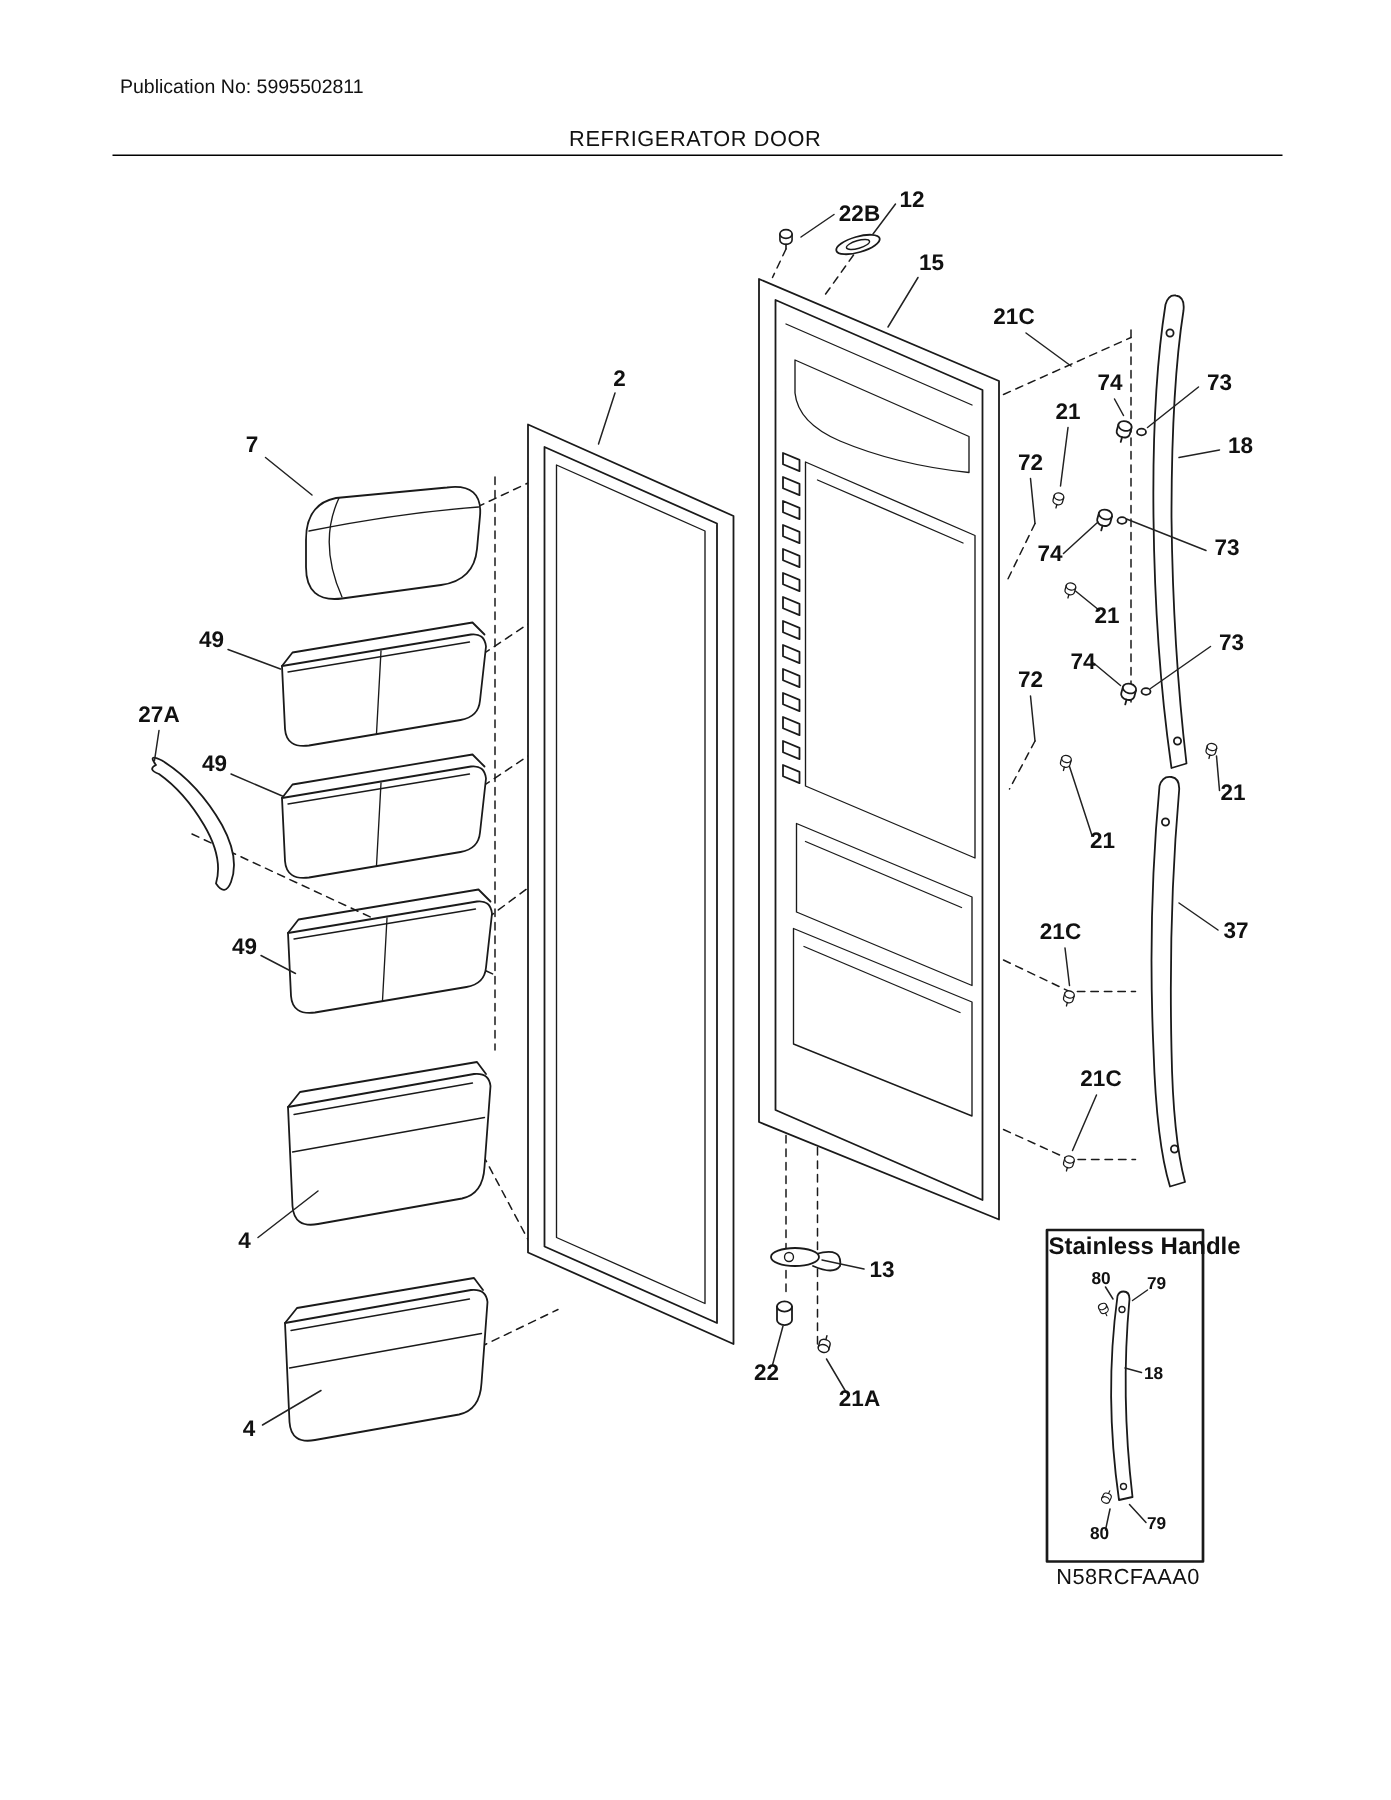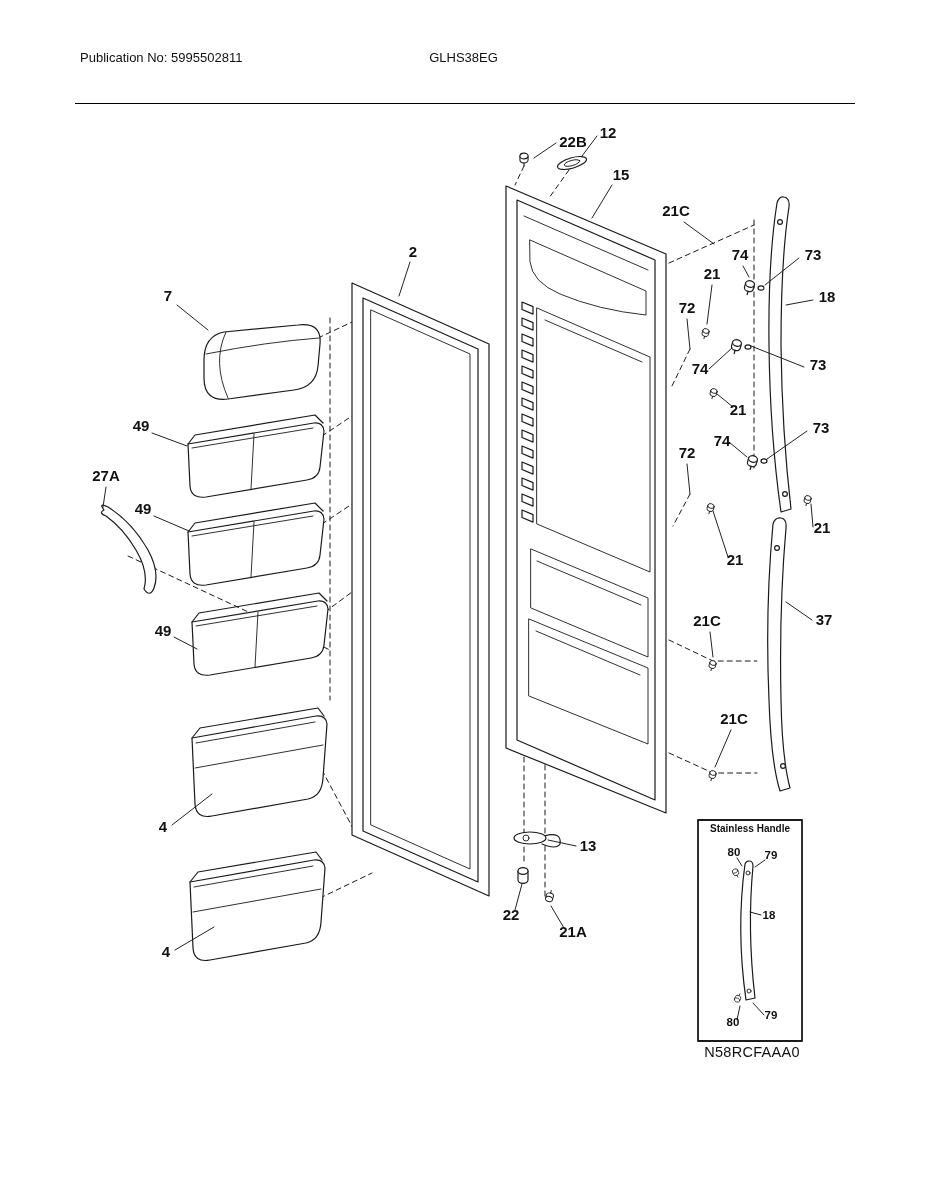--- a/index.html
+++ b/index.html
@@ -6,36 +6,36 @@
   html,body { background:#fff; }
   body { font-family:"Liberation Sans", sans-serif; color:#111; }
   .page { position:relative; width:927px; height:1076px; background:#fff; overflow:hidden; }
   .txt { position:absolute; white-space:nowrap; }
   .pub { left:80px; top:50px; font-size:13px; }
   .model { left:0; width:927px; text-align:center; top:50px; font-size:13px; }
   .title { left:0; width:927px; text-align:center; top:85px; font-size:14.5px; letter-spacing:0.4px; }
   .rule { position:absolute; left:75px; top:103px; width:780px; height:1.2px; background:#000; }
   .footer-date { left:80px; top:1137px; font-size:13.5px; }
   .footer-page { left:0; width:927px; text-align:center; top:1137px; font-size:13.5px; }
-  .inset-title { left:699px; top:823px; width:102px; text-align:center; font-weight:bold; font-size:10px; }
+  .inset-title { left:699px; top:823px; width:102px; text-align:center; font-weight:bold; font-size:16px; }
   .inset-pn { left:694px; top:1044px; width:116px; text-align:center; font-weight:normal; font-size:14.5px; letter-spacing:0.3px; }
   svg.diagram { position:absolute; left:0; top:0; }
   .dash { stroke-dasharray:5 4; stroke-width:1; fill:none; }
   .thin { stroke-width:0.9; }
   .callout { font:bold 15px "Liberation Sans", sans-serif; text-anchor:middle; fill:#111; stroke:none; }
   .callout.small { font-size:11.5px; }
   .leader { stroke:#222; stroke-width:1; fill:none; }
 </style>
 </head>
 <body>
 
 <div class="page">
 
   <div class="txt pub">Publication No: 5995502811</div>
-  <div class="txt model">GLHS38EG</div>
+  <div class="txt title">REFRIGERATOR DOOR</div>
   <div class="rule"></div>
 
   <svg class="diagram" width="927" height="1200" viewBox="0 0 927 1200" stroke="#1a1a1a" stroke-width="1.2" fill="none" stroke-linecap="round" stroke-linejoin="round">
 
     <defs>
       <path id="slotp" d="M0 0 l11 4.6 v7.5 l-11 -4.6 z"></path>
       <g id="screw">
         <path d="M-4.5 0 v4.5 a4.5 3.2 0 0 0 9 0 v-4.5" fill="#fff"></path>
         <ellipse cx="0" cy="0" rx="4.5" ry="3.2" fill="#fff"></ellipse>
         <line x1="0" y1="7.7" x2="0" y2="11"></line>

